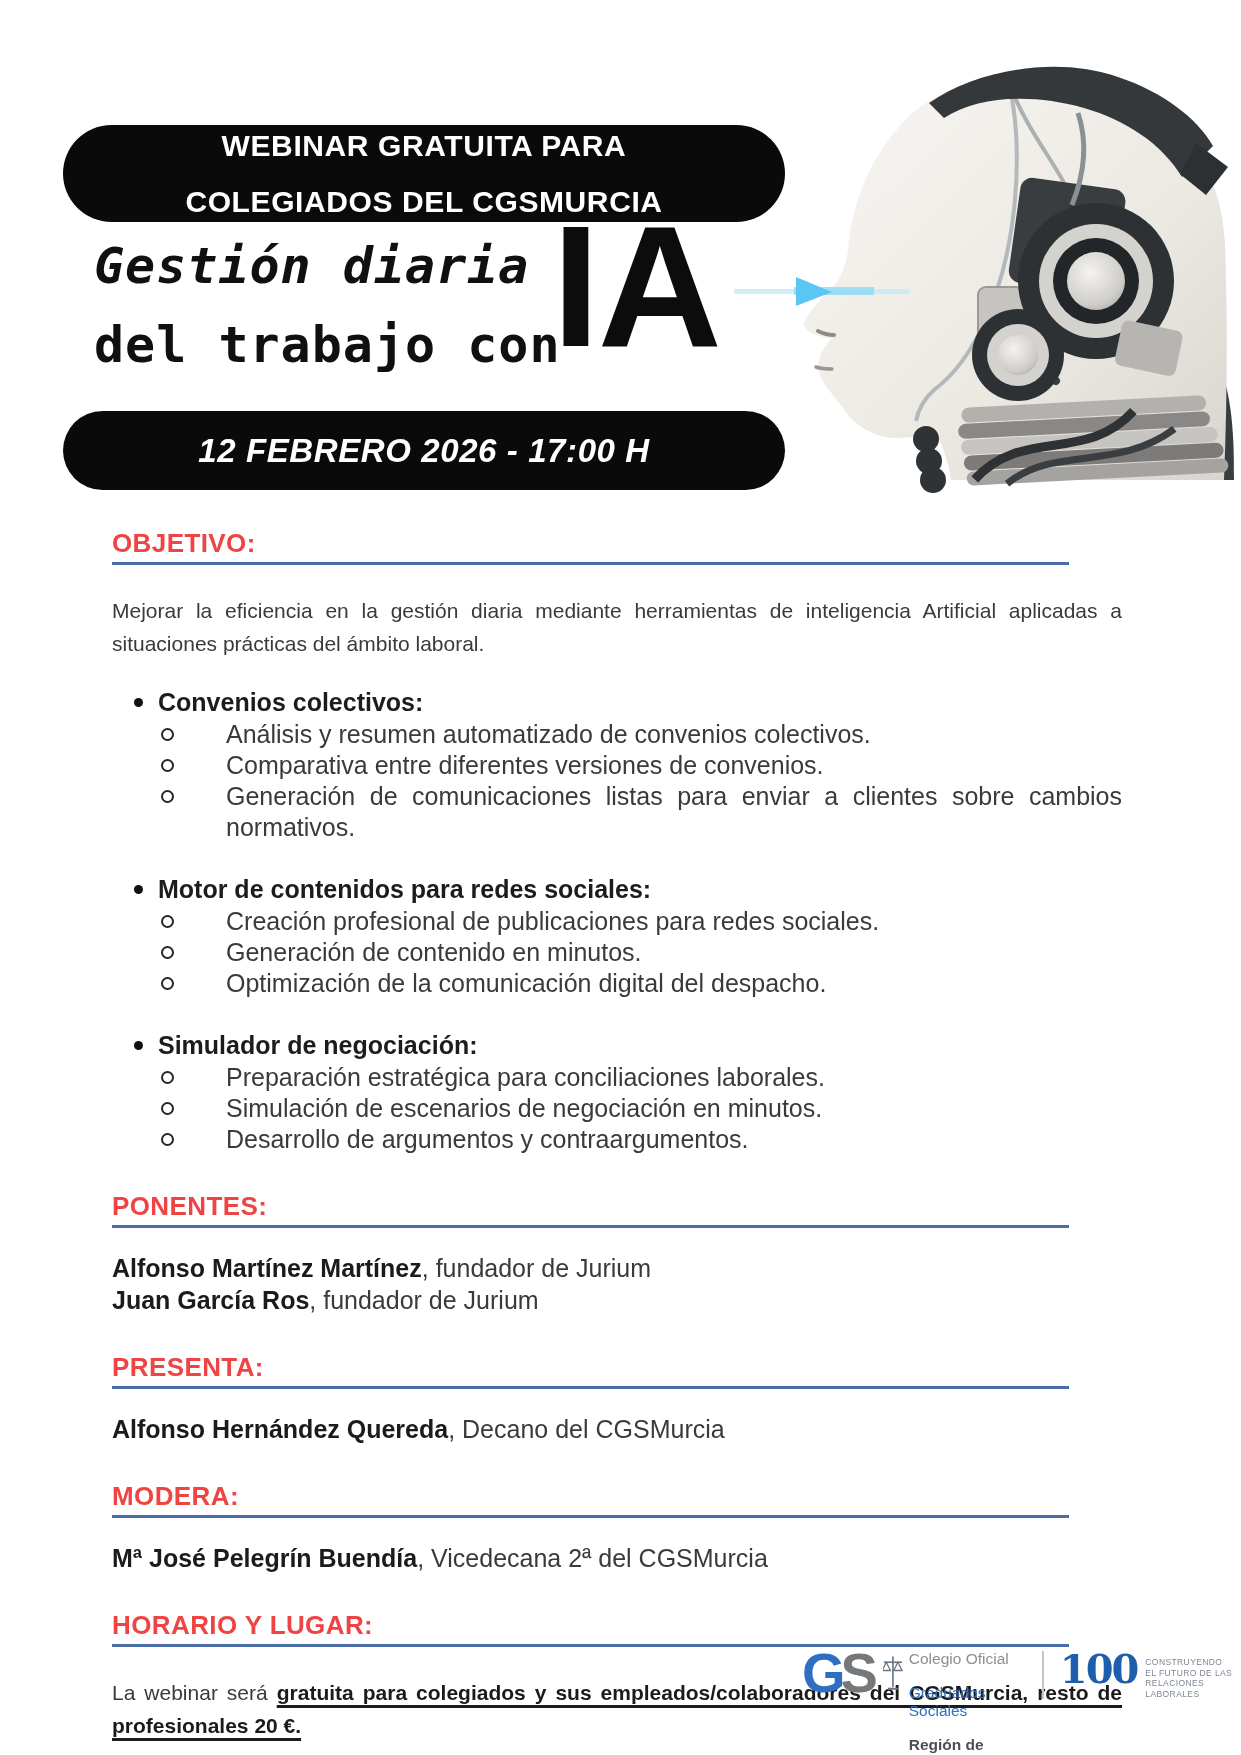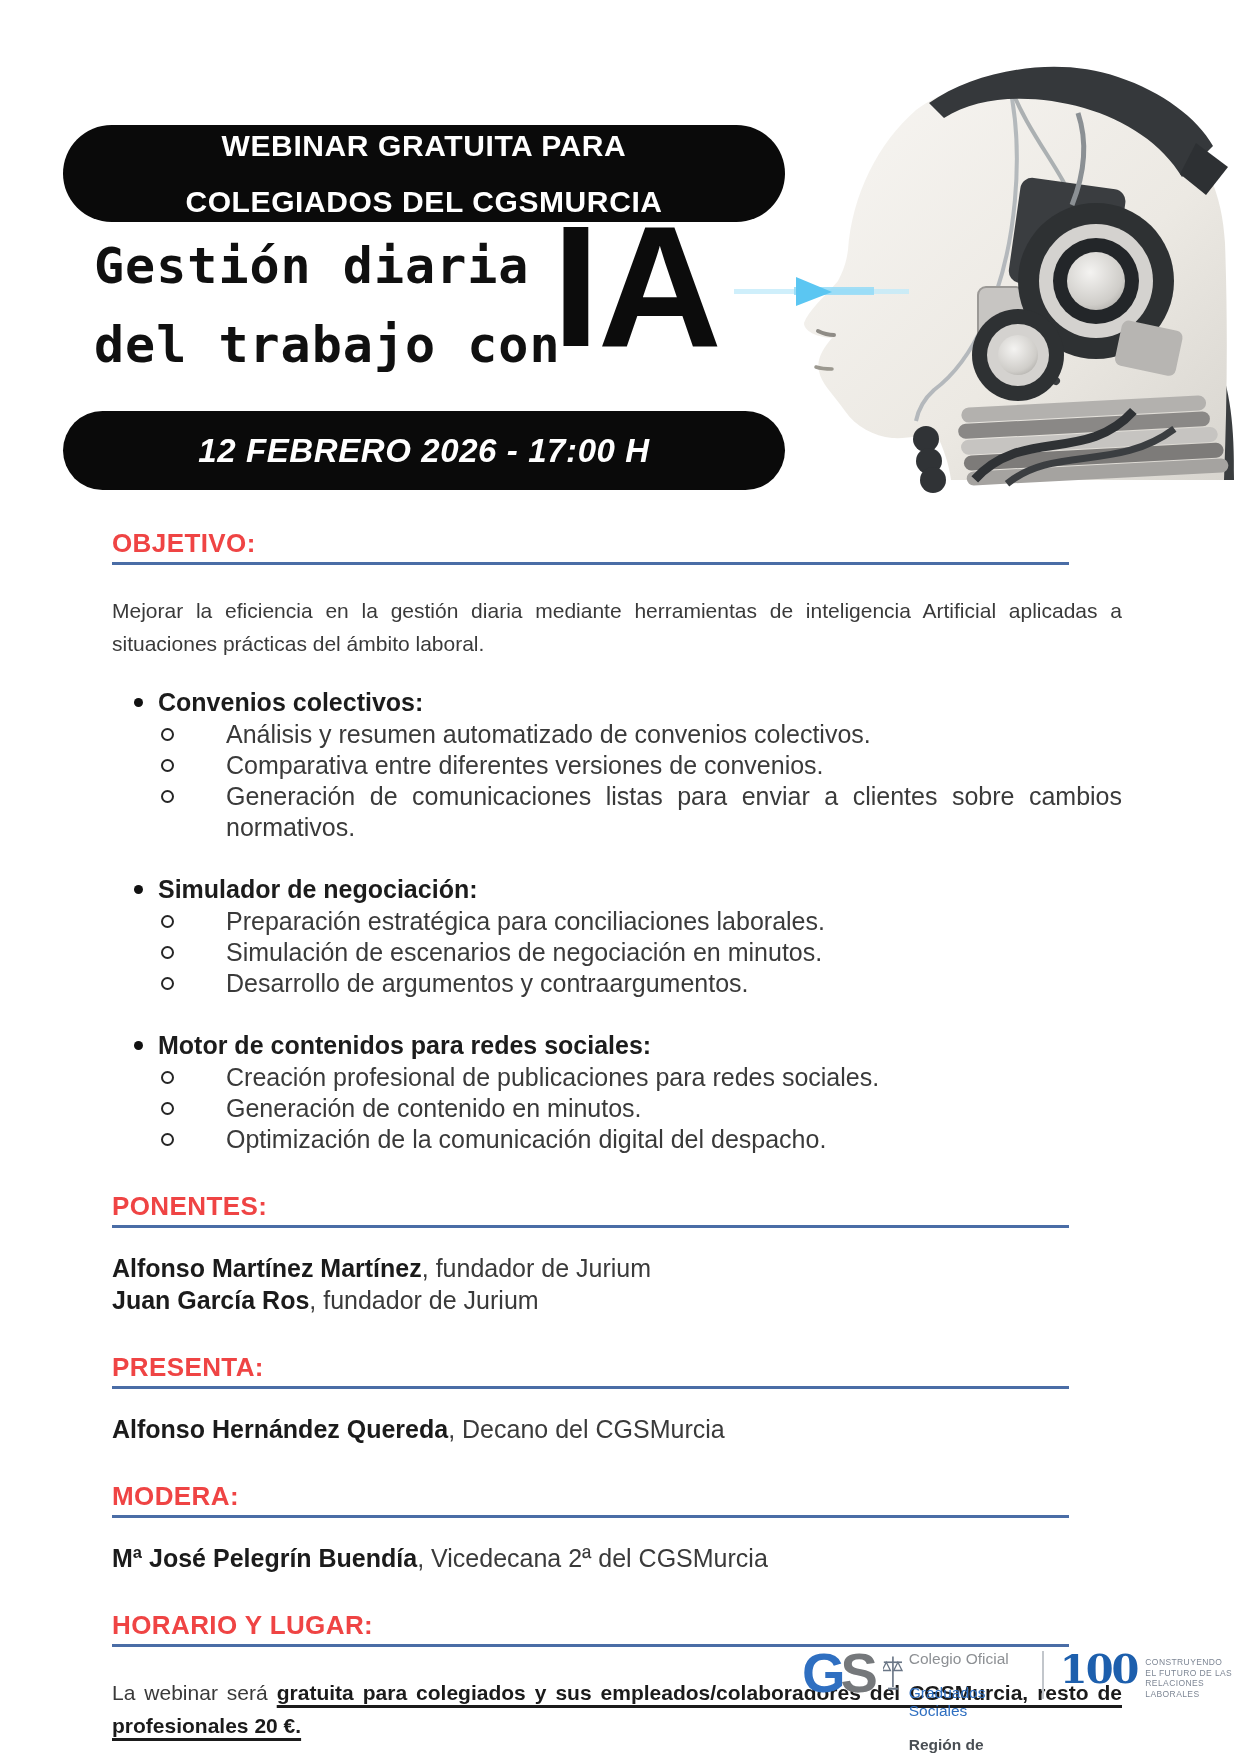--- a/index.html
+++ b/index.html
@@ -14,21 +14,21 @@
   }
   .banner-top{left:63px;top:125px;width:722px;height:97px;border-radius:50px;gap:20px;}
   .banner-top span{font-size:30px;letter-spacing:.6px;line-height:1.2;}
   .banner-date{left:63px;top:411px;width:722px;height:79px;border-radius:45px;font-style:italic;}
   .banner-date span{font-size:33px;letter-spacing:.6px;}
   
   .title-line{
     position:absolute;left:94px;color:#101010;
     font-family:"DejaVu Sans Mono", monospace;font-size:50px;font-weight:600;letter-spacing:1px;
   }
-  .title-l1{top:237px;}
+  .title-l1{top:237px;font-style:italic;}
   .title-l2{top:316px;text-align:right;}
   .title-ia{
     position:absolute;left:552px;top:200px;color:#0c0c0c;
     font-size:172px;font-weight:700;line-height:1;letter-spacing:-2px;
   }
   
   .robot{position:absolute;right:0;top:25px;width:475px;height:455px;overflow:visible;}
   
   .content{position:absolute;left:112px;top:528px;width:1010px;color:#3a3a3a;}
   .sec{
@@ -190,52 +190,52 @@
         </div>
       <div class="gitem">
           <span class="b2"></span>
           <span class="itext">Generación de comunicaciones listas para enviar a clientes sobre cambios normativos.</span>
         </div>
     </div>
 
     <div class="group">
       <div class="gtitle">
         <span class="b1"></span>
-        <span>Simulador de negociación:</span>
+        <span>Motor de contenidos para redes sociales:</span>
       </div>
       <div class="gitem">
           <span class="b2"></span>
-          <span class="itext">Preparación estratégica para conciliaciones laborales.</span>
-        </div>
-      <div class="gitem">
-          <span class="b2"></span>
-          <span class="itext">Simulación de escenarios de negociación en minutos.</span>
-        </div>
-      <div class="gitem">
-          <span class="b2"></span>
-          <span class="itext">Desarrollo de argumentos y contraargumentos.</span>
+          <span class="itext">Creación profesional de publicaciones para redes sociales.</span>
+        </div>
+      <div class="gitem">
+          <span class="b2"></span>
+          <span class="itext">Generación de contenido en minutos.</span>
+        </div>
+      <div class="gitem">
+          <span class="b2"></span>
+          <span class="itext">Optimización de la comunicación digital del despacho.</span>
         </div>
     </div>
 
     <div class="group">
       <div class="gtitle">
         <span class="b1"></span>
-        <span>Motor de contenidos para redes sociales:</span>
+        <span>Simulador de negociación:</span>
       </div>
       <div class="gitem">
           <span class="b2"></span>
-          <span class="itext">Creación profesional de publicaciones para redes sociales.</span>
-        </div>
-      <div class="gitem">
-          <span class="b2"></span>
-          <span class="itext">Generación de contenido en minutos.</span>
-        </div>
-      <div class="gitem">
-          <span class="b2"></span>
-          <span class="itext">Optimización de la comunicación digital del despacho.</span>
+          <span class="itext">Preparación estratégica para conciliaciones laborales.</span>
+        </div>
+      <div class="gitem">
+          <span class="b2"></span>
+          <span class="itext">Simulación de escenarios de negociación en minutos.</span>
+        </div>
+      <div class="gitem">
+          <span class="b2"></span>
+          <span class="itext">Desarrollo de argumentos y contraargumentos.</span>
         </div>
     </div>
 
   </div>
 
   <h2 class="sec mt-md">PONENTES:</h2>
   <p class="person"><strong>Alfonso Martínez Martínez</strong><span>, fundador de Jurium</span></p>
   <p class="person"><strong>Juan García Ros</strong><span>, fundador de Jurium</span></p>
 
   <h2 class="sec mt-md">PRESENTA:</h2>

